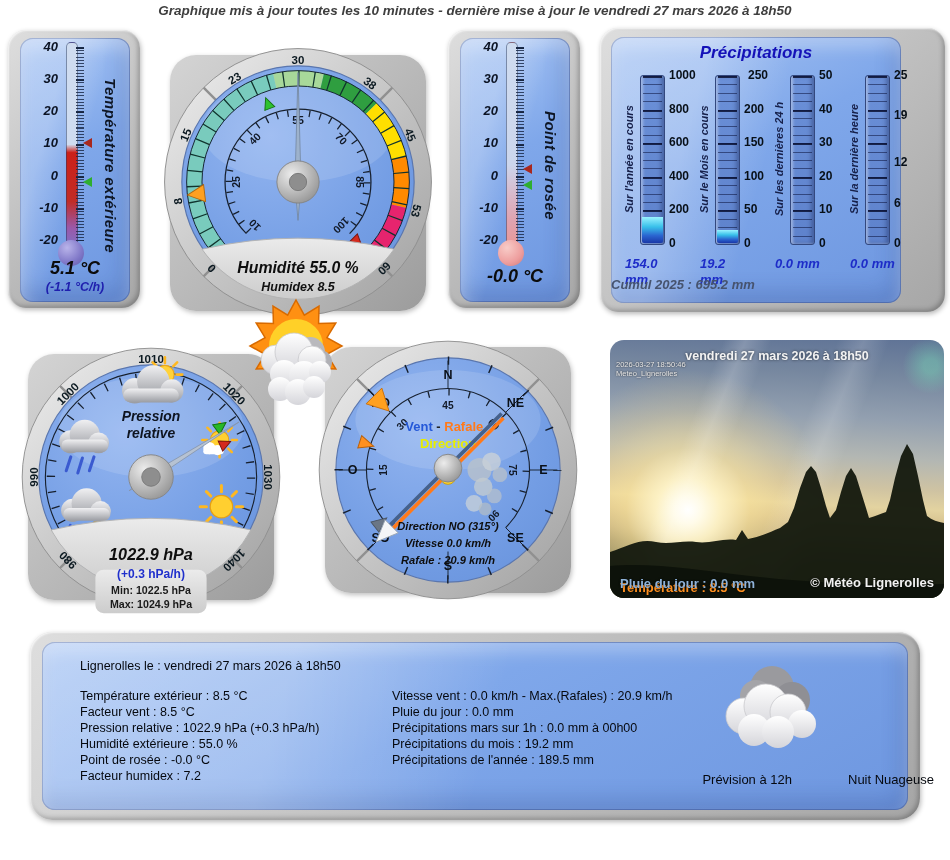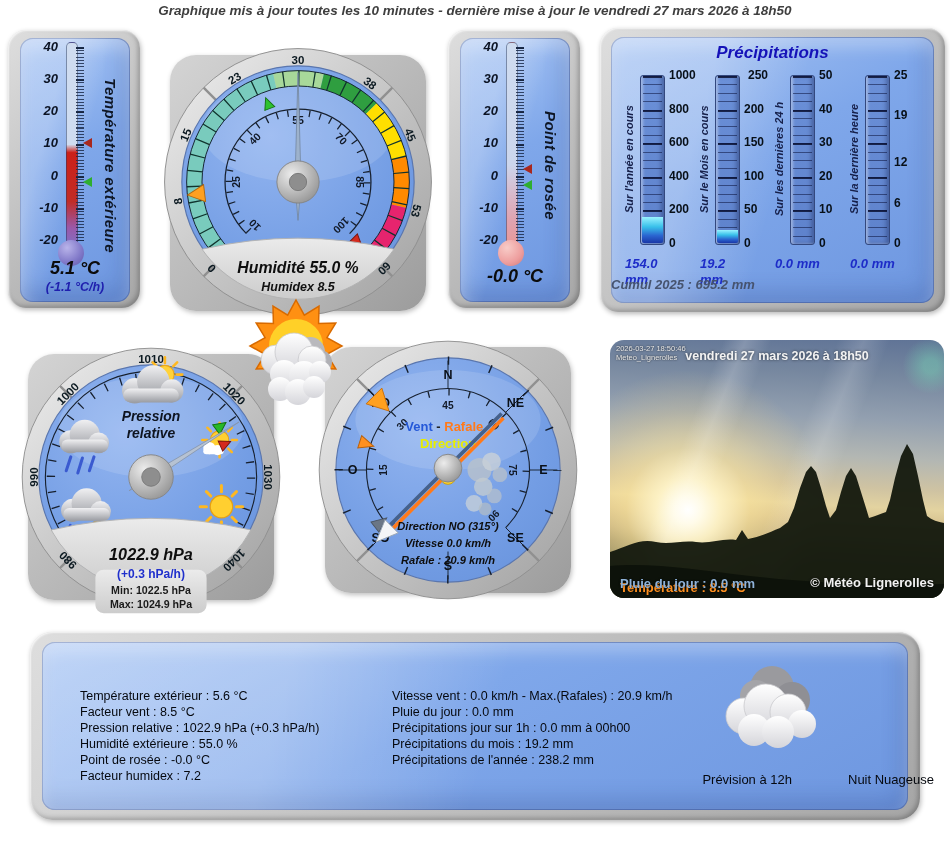--- a/index.html
+++ b/index.html
@@ -53,21 +53,21 @@
         font:italic 700 13px/16px "Liberation Sans",sans-serif;color:#1d2cc8;}
   .pcumul{position:absolute;top:240px;left:0;width:100%;text-align:left;
           font:italic 600 13px/16px "Liberation Sans",sans-serif;color:#46536e;}
   .cam{position:absolute;left:610px;top:340px;width:334px;height:258px;border-radius:14px;overflow:hidden;
        background:
         radial-gradient(circle at 96% 10%,rgba(120,225,185,.4) 0 7px,rgba(120,225,185,0) 28px),
         radial-gradient(circle at 78px 170px,#ffffff 0,#fffbe8 14px,rgba(255,244,200,.92) 32px,rgba(255,230,155,.55) 62px,rgba(255,222,140,.25) 98px,rgba(255,222,140,0) 140px),
         linear-gradient(183deg,#5f7396 0%,#76879f 14%,#93a0b0 30%,#b3b7b3 44%,#cfc3a2 55%,#e3d3a0 62%,#d6c290 67%,#b7a67c 74%,#978c66 79%,#7d7a58 85%,#6d6f52 92%);}
   .cam-streaks{position:absolute;inset:0;
        background:linear-gradient(112deg,transparent 26%,rgba(255,255,255,.20) 31%,transparent 37%,transparent 52%,rgba(255,255,255,.16) 58%,transparent 64%);}
-  .cam-stamp{position:absolute;left:6px;font:400 7.5px/9px "Liberation Sans",sans-serif;color:#e9e9e9;text-shadow:0 0 2px rgba(0,0,0,.8);}
+  .cam-stamp{position:absolute;left:6px;font:400 7.5px/9px "Liberation Sans",sans-serif;color:#e9e9e9;text-shadow:0 0 2px rgba(0,0,0,.8);margin-top:16px;}
   .cam-caption{position:absolute;left:0;top:9px;width:100%;text-align:center;
        font:600 12.5px/15px "Liberation Sans",sans-serif;color:#f2f2f2;text-shadow:0 0 3px rgba(0,0,0,.55);}
   .cam-temp{position:absolute;left:10px;top:220px;font:700 13px/16px "Liberation Sans",sans-serif;color:#ff9020;text-shadow:0 0 2px rgba(0,0,0,.6);margin-top:20px;}
   .cam-rain{position:absolute;left:10px;top:236px;font:700 13px/16px "Liberation Sans",sans-serif;color:#8fb2d8;text-shadow:0 0 2px rgba(0,0,0,.6);}
   .cam-credit{position:absolute;right:10px;top:235px;font:700 13px/16px "Liberation Sans",sans-serif;color:#f2f2f2;text-shadow:0 0 2px rgba(0,0,0,.7);}
   .sum-line{position:absolute;white-space:nowrap;font:400 12.5px/16px "Liberation Sans",sans-serif;color:#06090f;}
   .fc-label{position:absolute;top:130px;width:150px;text-align:right;font:400 13px/16px "Liberation Sans",sans-serif;color:#06090f;}
   .sheen{position:absolute;inset:0;border-radius:13px;pointer-events:none;
          background:linear-gradient(105deg,rgba(255,255,255,.26) 0 28%,rgba(255,255,255,0) 52%);}
   svg text{font-family:"Liberation Sans",sans-serif;}
@@ -206,21 +206,21 @@
     <path d="M50,220 Q150,197 250,220 A122,122 0 0 1 50,220 Z" fill="url(#chordG)" stroke="#b2b2b2"></path>
     <text x="150" y="245" text-anchor="middle" font-size="16.5" font-style="italic" font-weight="600" fill="#0e0e0e">Humidité 55.0 %</text>
     <text x="150" y="264" text-anchor="middle" font-size="13" font-style="italic" font-weight="600" fill="#101010">Humidex 8.5</text>
 
     <polygon points="146.8,152 150,36 153.2,152 150,190" fill="#9db2cc" stroke="#70849e" stroke-width="0.8"></polygon>
     <circle cx="150" cy="150" r="22" fill="url(#hubG)" stroke="#858585"></circle>
     <circle cx="150" cy="150" r="9" fill="#8e8e8e" stroke="#787878"></circle>
   </svg>
 
   <div class="frame" style="left:600px;top:28px;width:345px;height:284px"></div>
-  <div class="blue" style="left:611px;top:37px;width:323px;height:266px">
+  <div class="blue" style="left:611px;top:37px;width:290px;height:266px">
     <div class="sheen"></div>
     <div class="p-title">Précipitations</div>
 
     <div class="pvlabel" style="left:11px">Sur l'année en cours</div>
     <div class="ptube" style="left:29px">
       <div class="pticks"></div>
       <div class="pfill" style="height:26px"></div>
     </div>
     <span class="pnum" style="left:58px;top:31px">1000</span>
     <span class="pnum" style="left:58px;top:65px">800</span>
@@ -471,31 +471,32 @@
     <div class="cam-stamp" style="top:13px">Meteo_Lignerolles</div>
     <div class="cam-caption">vendredi 27 mars 2026 à 18h50</div>
     <div class="cam-temp">Température : 8.5 °C</div>
     <div class="cam-rain">Pluie du jour : 0.0 mm</div>
     <div class="cam-credit">© Météo Lignerolles</div>
   </div>
 
   <div class="frame" style="left:30px;top:632px;width:890px;height:188px;border-radius:22px"></div>
   <div class="blue" style="left:42px;top:642px;width:866px;height:168px">
     <div class="sheen"></div>
-    <div class="sum-line" style="left:38px;top:46px">Température extérieur : 5.6 °C</div>
+    <div class="sum-line" style="left:38px;top:16px">Lignerolles le : vendredi 27 mars 2026 à 18h50</div>
+    <div class="sum-line" style="left:38px;top:46px">Température extérieur : 8.5 °C</div>
     <div class="sum-line" style="left:38px;top:62px">Facteur vent : 8.5 °C</div>
     <div class="sum-line" style="left:38px;top:78px">Pression relative : 1022.9 hPa (+0.3 hPa/h)</div>
     <div class="sum-line" style="left:38px;top:94px">Humidité extérieure : 55.0 %</div>
     <div class="sum-line" style="left:38px;top:110px">Point de rosée : -0.0 °C</div>
     <div class="sum-line" style="left:38px;top:126px">Facteur humidex : 7.2</div>
     <div class="sum-line" style="left:350px;top:46px">Vitesse vent : 0.0 km/h - Max.(Rafales) : 20.9 km/h</div>
     <div class="sum-line" style="left:350px;top:62px">Pluie du jour : 0.0 mm</div>
-    <div class="sum-line" style="left:350px;top:78px">Précipitations jour sur 1h : 0.0 mm à 00h00</div>
+    <div class="sum-line" style="left:350px;top:78px">Précipitations mars sur 1h : 0.0 mm à 00h00</div>
     <div class="sum-line" style="left:350px;top:94px">Précipitations du mois : 19.2 mm</div>
-    <div class="sum-line" style="left:350px;top:110px">Précipitations de l'année : 238.2 mm</div>
+    <div class="sum-line" style="left:350px;top:110px">Précipitations de l'année : 189.5 mm</div>
     <svg class="abs" style="left:668px;top:8px" width="120" height="120" viewBox="0 0 120 120">
       <circle cx="62" cy="38" r="22" fill="#9a9a9e"></circle>
         <circle cx="82" cy="50" r="18" fill="#8f8f94"></circle>
         <circle cx="46" cy="46" r="16" fill="#a4a4a8"></circle>
       <circle cx="34" cy="66" r="18" fill="url(#cloudW)" stroke="#c9c9cd" stroke-width=".8"></circle>
       <circle cx="56" cy="56" r="22" fill="url(#cloudW)" stroke="#c9c9cd" stroke-width=".8"></circle>
       <circle cx="78" cy="62" r="18" fill="url(#cloudW)" stroke="#c9c9cd" stroke-width=".8"></circle>
       <circle cx="92" cy="74" r="14" fill="url(#cloudW)"></circle>
       <circle cx="44" cy="80" r="16" fill="url(#cloudW)"></circle>
         <circle cx="68" cy="82" r="16" fill="url(#cloudW)"></circle>

